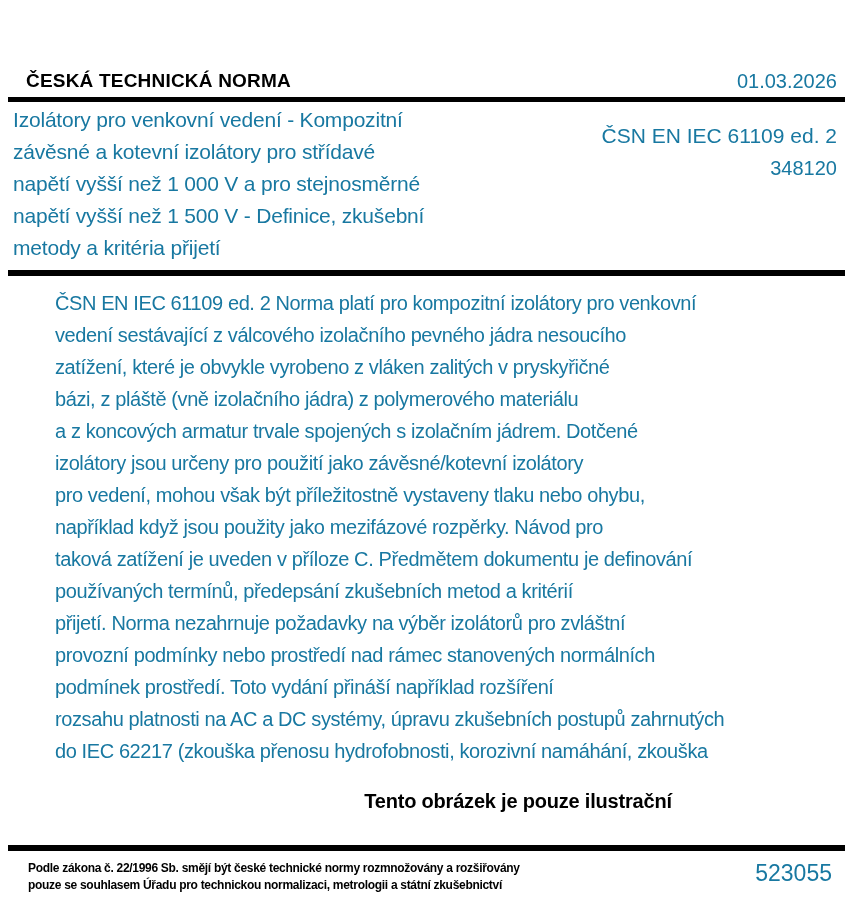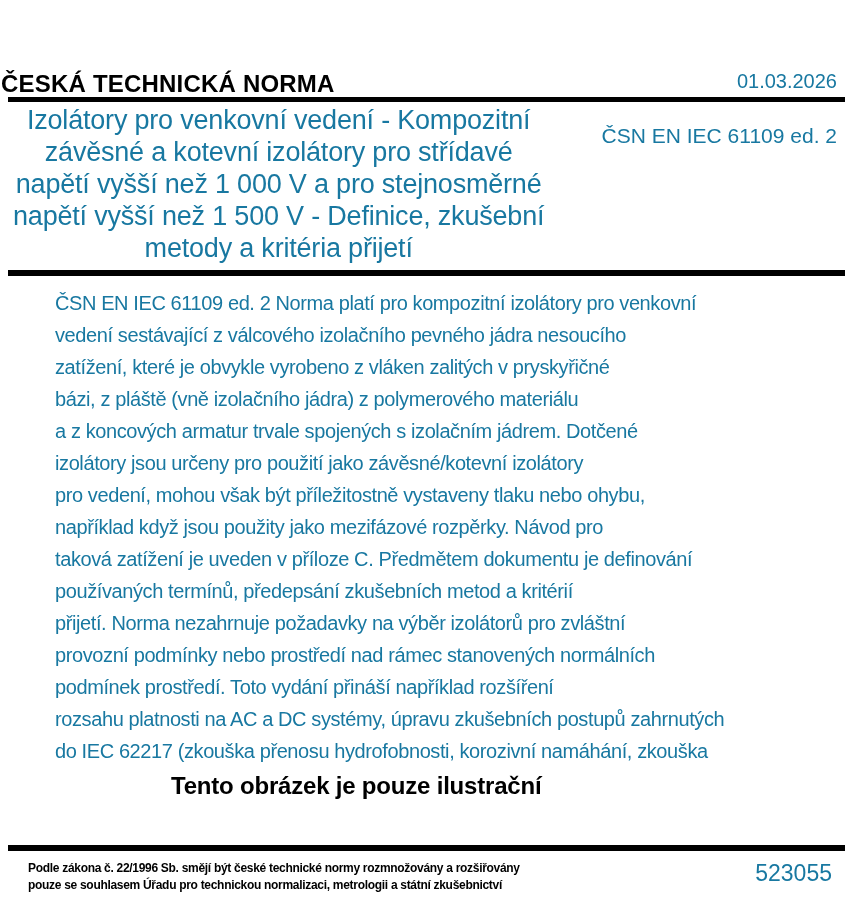--- a/index.html
+++ b/index.html
@@ -16,50 +16,50 @@
     overflow:hidden;
     font-family:"Liberation Sans","DejaVu Sans",sans-serif;
     color:var(--ink);
   }
   .rule{position:absolute;left:8px;width:837px;background:var(--ink);}
   .rule-1{top:97px;height:5px;}
   .rule-2{top:270px;height:6px;}
   .rule-3{top:845px;height:6px;}
 
   .header-title{
-    position:absolute;left:1px;top:70px;
-    font-size:24px;font-weight:bold;letter-spacing:0.2px;
+    position:absolute;left:26px;top:70px;
+    font-size:19px;font-weight:bold;letter-spacing:0.2px;
     white-space:nowrap;
   }
   .header-date{
     position:absolute;right:28px;top:70px;
     font-size:20px;color:var(--accent);
     white-space:nowrap;
   }
   .norm-title{
     position:absolute;left:13px;top:104px;
-    font-size:27px;line-height:32px;color:var(--accent);
-    white-space:pre-line;letter-spacing:-0.2px;text-align:center;
+    font-size:21px;line-height:32px;color:var(--accent);
+    white-space:pre-line;letter-spacing:-0.2px;
   }
   .norm-ids{
     position:absolute;right:28px;top:108px;
     text-align:right;color:var(--accent);
     line-height:32px;white-space:nowrap;margin-top:12px;
   }
   .norm-designation{font-size:21px;}
   .norm-class-number{font-size:20px;}
 
   .abstract{
     position:absolute;left:13px;top:287px;right:30px;
     font-size:20px;line-height:32px;color:var(--accent);
     white-space:pre-line;letter-spacing:-0.4px;margin-left:42px;
   }
   .note{
-    position:absolute;left:171px;right:0;top:772px;
-    text-align:left;font-size:24px;font-weight:bold;
+    position:absolute;left:171px;right:0;top:790px;
+    text-align:center;font-size:20px;font-weight:bold;
     letter-spacing:-0.2px;white-space:nowrap;
   }
   .footer-legal{
     position:absolute;left:28px;top:860px;
     font-size:12px;font-weight:bold;line-height:17px;
     letter-spacing:-0.3px;white-space:pre-line;
   }
   .footer-number{
     position:absolute;right:33px;top:860px;
     font-size:23px;color:var(--accent);white-space:nowrap;
@@ -77,20 +77,21 @@
   <div class="rule rule-1"></div>
 
   <div class="norm-title">Izolátory pro venkovní vedení - Kompozitní
 závěsné a kotevní izolátory pro střídavé
 napětí vyšší než 1 000 V a pro stejnosměrné
 napětí vyšší než 1 500 V - Definice, zkušební
 metody a kritéria přijetí</div>
 
   <div class="norm-ids">
     <div class="norm-designation">ČSN EN IEC 61109 ed. 2</div>
+    <div class="norm-class-number">348120</div>
   </div>
 
   <div class="rule rule-2"></div>
 
   <div class="abstract">ČSN EN IEC 61109 ed. 2 Norma platí pro kompozitní izolátory pro venkovní
 vedení sestávající z válcového izolačního pevného jádra nesoucího
 zatížení, které je obvykle vyrobeno z vláken zalitých v pryskyřičné
 bázi, z pláště (vně izolačního jádra) z polymerového materiálu
 a z koncových armatur trvale spojených s izolačním jádrem. Dotčené
 izolátory jsou určeny pro použití jako závěsné/kotevní izolátory

